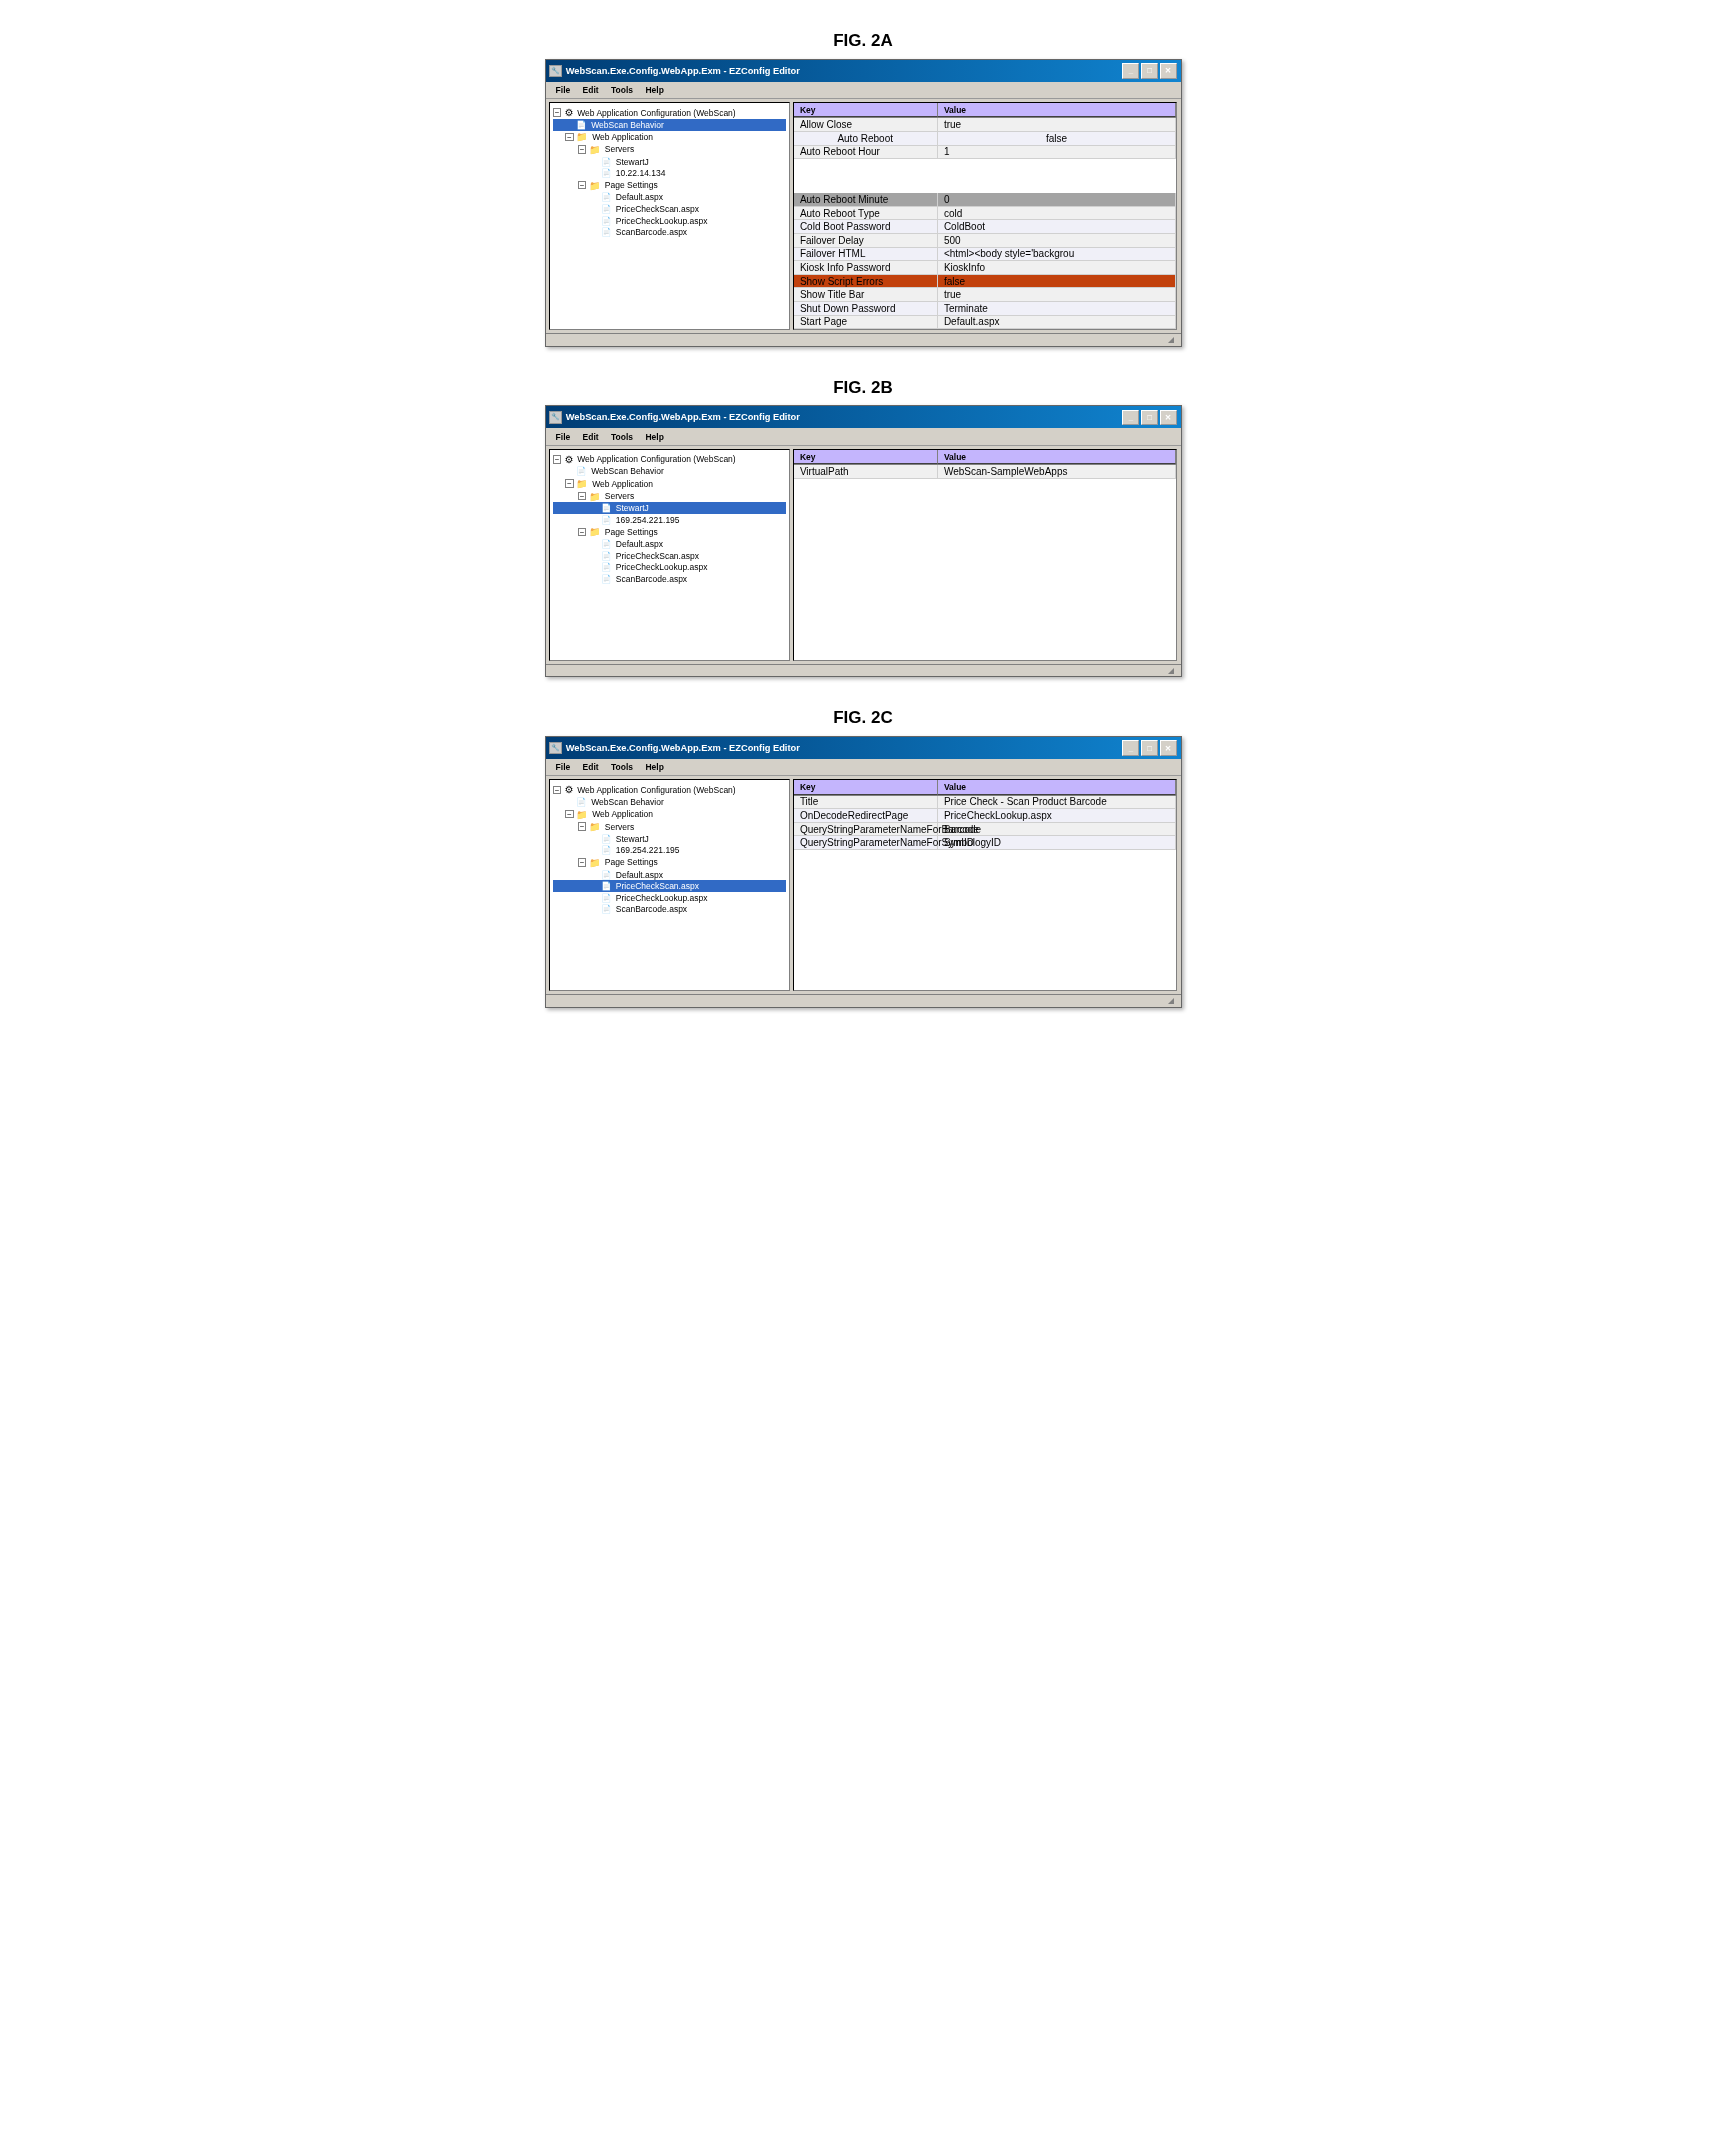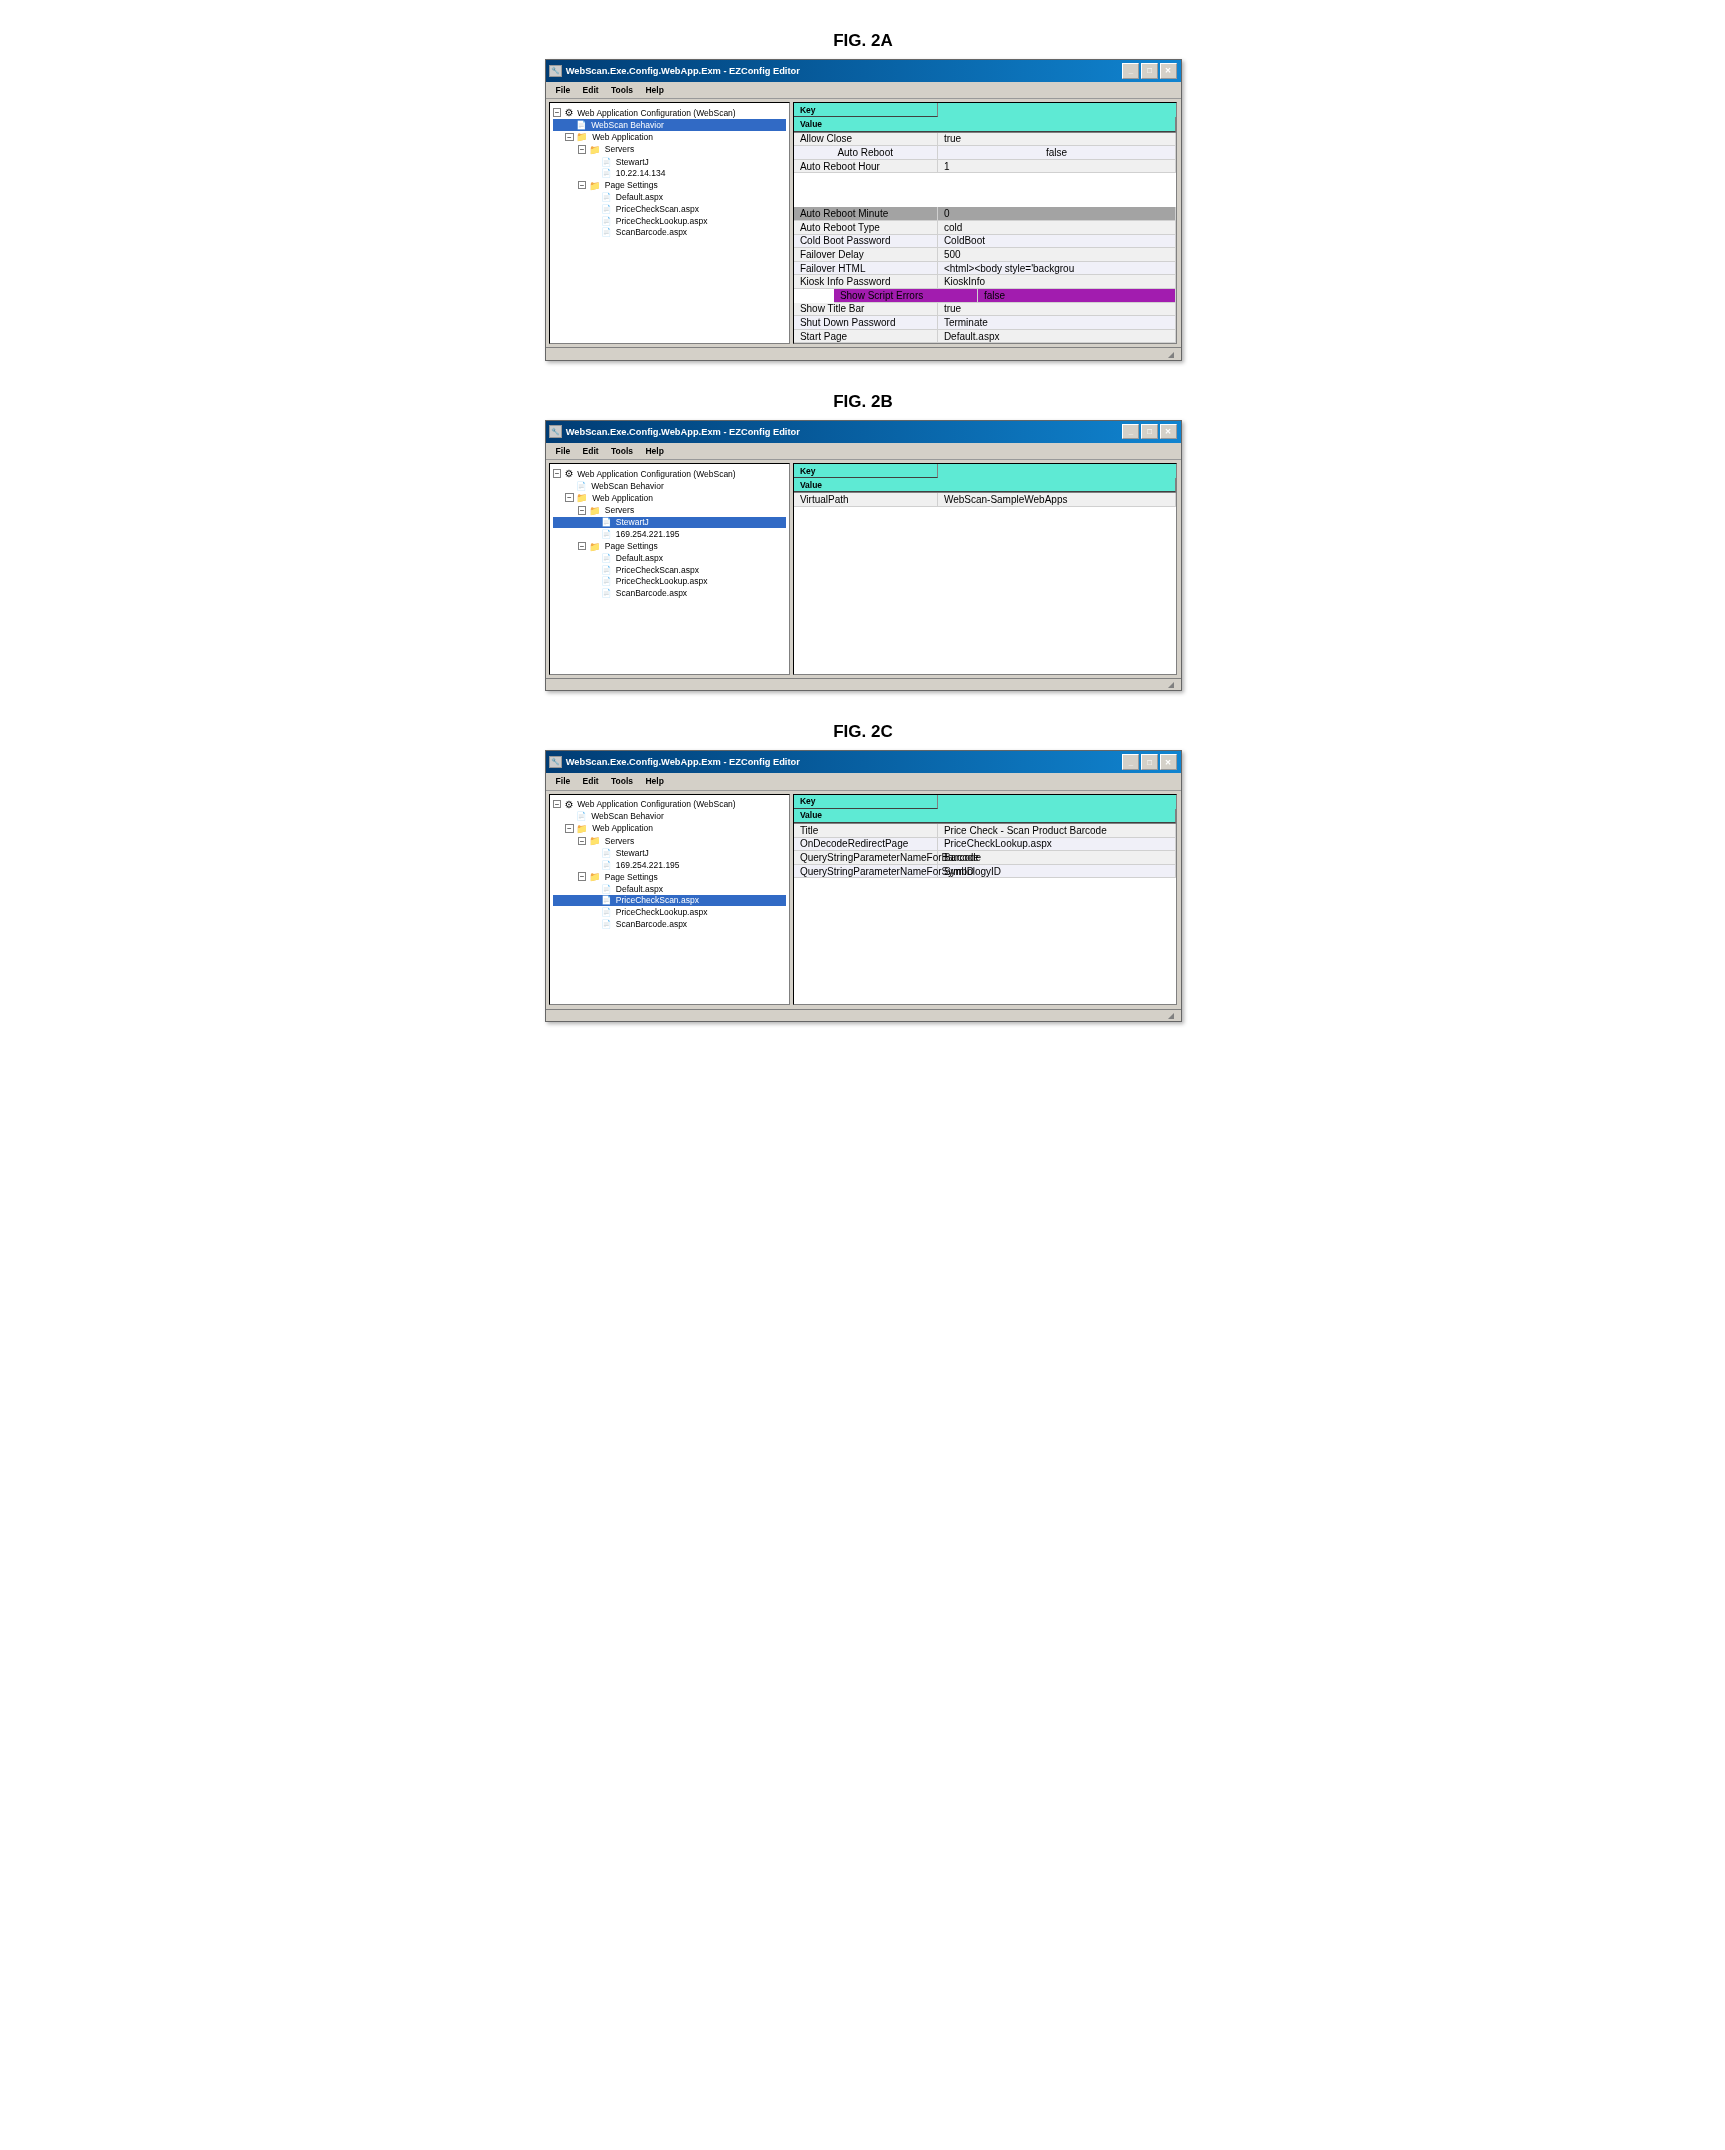--- a/index.html
+++ b/index.html
@@ -137,23 +137,22 @@
       padding: 0.8px 0;
       white-space: nowrap;
       font-size: 8.5px;
     }
     .tree-item.selected {
       background: #316ac5;
       color: white;
     }
     .table-header {
       display: flex;
-      background: #5eead4;
+      background: #c4b5fd;
       border-bottom: 0.8px solid #808080;
-      flex-direction: column;
     }
     .table-header-cell {
       padding: 1.6px 6.2px;
       font-weight: bold;
       border-right: 0.8px solid #808080;
       font-size: 8.5px;
       border-bottom: 1.6px solid #404040;
     }
     .table-row {
       display: flex;
@@ -304,21 +303,21 @@
               <div class="table-cell val-col">500</div>
             </div>
             <div class="table-row" style="background: rgb(240, 240, 248);">
               <div class="table-cell key-col">Failover HTML</div>
               <div class="table-cell val-col">&lt;html&gt;&lt;body style='backgrou</div>
             </div>
             <div class="table-row">
               <div class="table-cell key-col">Kiosk Info Password</div>
               <div class="table-cell val-col">KioskInfo</div>
             </div>
-            <div class="table-row" style="background: #a21caf; margin-left: 40px;">
+            <div class="table-row" style="background: #c2410c;">
               <div class="table-cell key-col">Show Script Errors</div>
               <div class="table-cell val-col">false</div>
             </div>
             <div class="table-row">
               <div class="table-cell key-col">Show Title Bar</div>
               <div class="table-cell val-col">true</div>
             </div>
             <div class="table-row" style="background: rgb(240, 240, 248);">
               <div class="table-cell key-col">Shut Down Password</div>
               <div class="table-cell val-col">Terminate</div>

